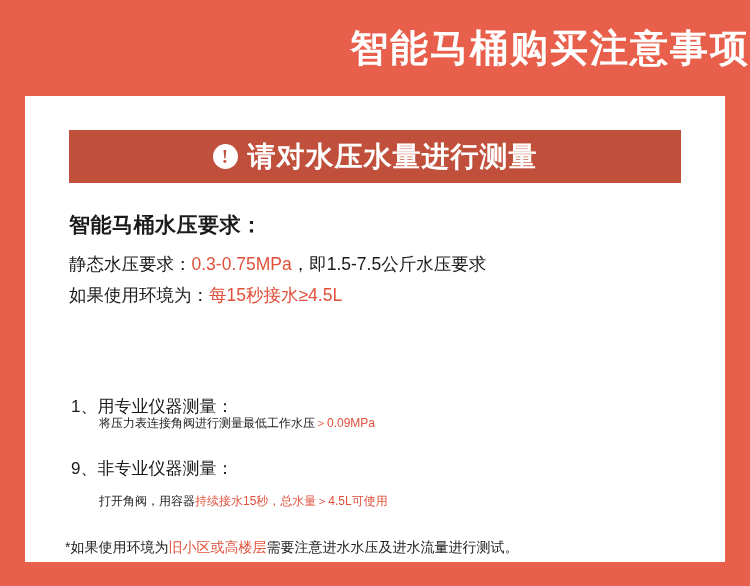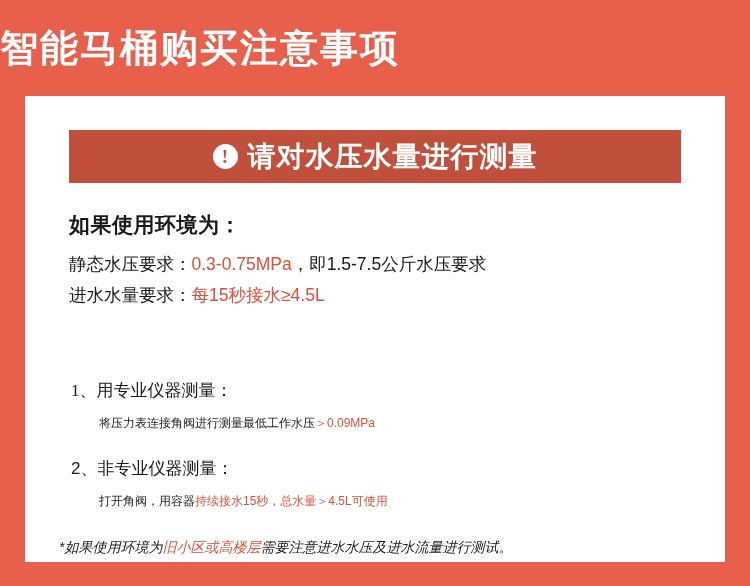--- a/index.html
+++ b/index.html
@@ -18,21 +18,21 @@
     width: 750px;
     height: 586px;
     background: #e8604c;
     box-sizing: border-box;
   }
   .main-title {
     position: absolute;
     top: 22px;
     left: 0;
     width: 750px;
-    text-align: left;
+    text-align: right;
     color: #ffffff;
     font-size: 38px;
     font-weight: bold;
     letter-spacing: 2px;
     line-height: 52px;
   }
   .card {
     position: absolute;
     top: 96px;
     left: 25px;
@@ -99,79 +99,78 @@
   #line2 { top: 186px; }
 
   .numbered {
     position: absolute;
     left: 46px;
     color: #1a1a1a;
     font-size: 17px;
     line-height: 26px;
     white-space: nowrap;
   }
-  #n1 { top: 282px; font-family: Liberation Serif, serif; }
+  #n1 { top: 298px; }
   #n2 { top: 360px; }
   .sub {
     position: absolute;
     left: 74px;
     color: #1a1a1a;
     font-size: 12px;
     line-height: 26px;
     white-space: nowrap;
   }
   #s1 { top: 314px; }
   #s2 { top: 392px; }
 
   .footnote {
     position: absolute;
-    left: 34px;
+    left: 40px;
     top: 440px;
     color: #1a1a1a;
     font-size: 14px;
     line-height: 22px;
     white-space: nowrap;
-    font-style: italic;
   }
   .hl { color: #e0503a; }
   .blk { color: #1a1a1a; }
 </style>
 </head>
 <body>
 
 <div class="page">
 
   <div class="main-title">智能马桶购买注意事项</div>
 
   <div class="card">
 
     <div class="banner">
       <div class="banner-inner">
         <span class="alert-icon">!</span>
         <span class="banner-text">请对水压水量进行测量</span>
       </div>
     </div>
 
-    <div class="section-head" id="head1">如果使用环境为：</div>
+    <div class="section-head" id="head1">智能马桶水压要求：</div>
 
     <div class="line" id="line1">
       <span class="blk">静态水压要求：</span><span class="hl">0.3-0.75MPa</span><span class="blk">，即1.5-7.5公斤水压要求</span>
     </div>
 
     <div class="line" id="line2">
-      <span class="blk">进水水量要求：</span><span class="hl">每15秒接水≥4.5L</span><span class="blk"></span>
+      <span class="blk">如果使用环境为：</span><span class="hl">每15秒接水≥4.5L</span><span class="blk"></span>
     </div>
 
 
     <div class="numbered" id="n1">1、用专业仪器测量：</div>
     <div class="sub" id="s1">
       <span class="blk">将压力表连接角阀进行测量最低工作水压</span><span class="hl">＞0.09MPa</span><span class="blk"></span>
     </div>
 
-    <div class="numbered" id="n2">2、非专业仪器测量：</div>
+    <div class="numbered" id="n2">9、非专业仪器测量：</div>
     <div class="sub" id="s2">
       <span class="blk">打开角阀，用容器</span><span class="hl">持续接水15秒，总水量＞4.5L可使用</span><span class="blk"></span>
     </div>
 
     <div class="footnote">
       <span class="blk">*如果使用环境为</span><span class="hl">旧小区或高楼层</span><span class="blk">需要注意进水水压及进水流量进行测试。</span>
     </div>
 
   </div>
 </div>

